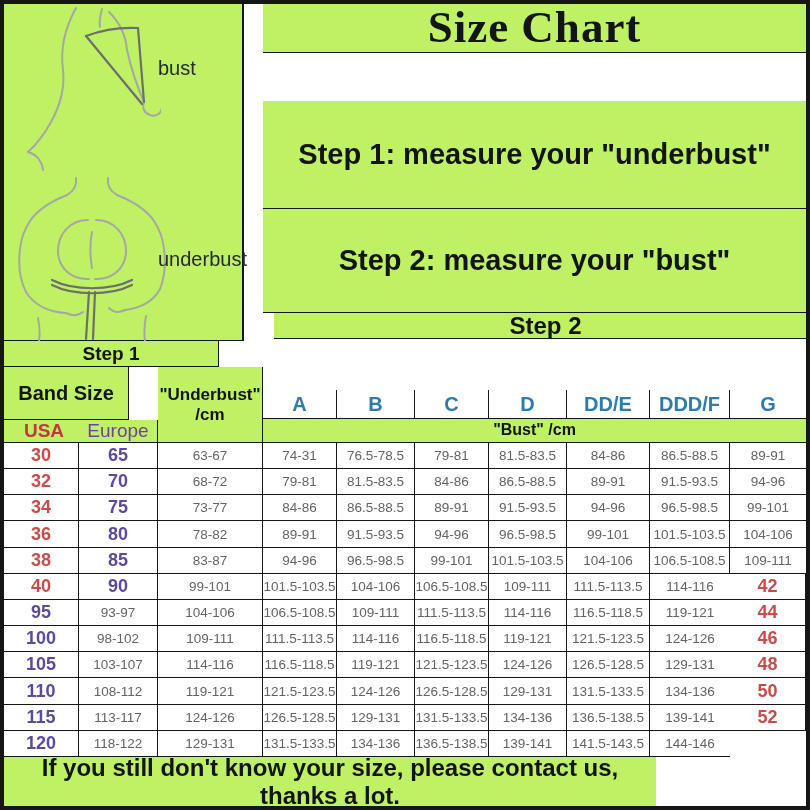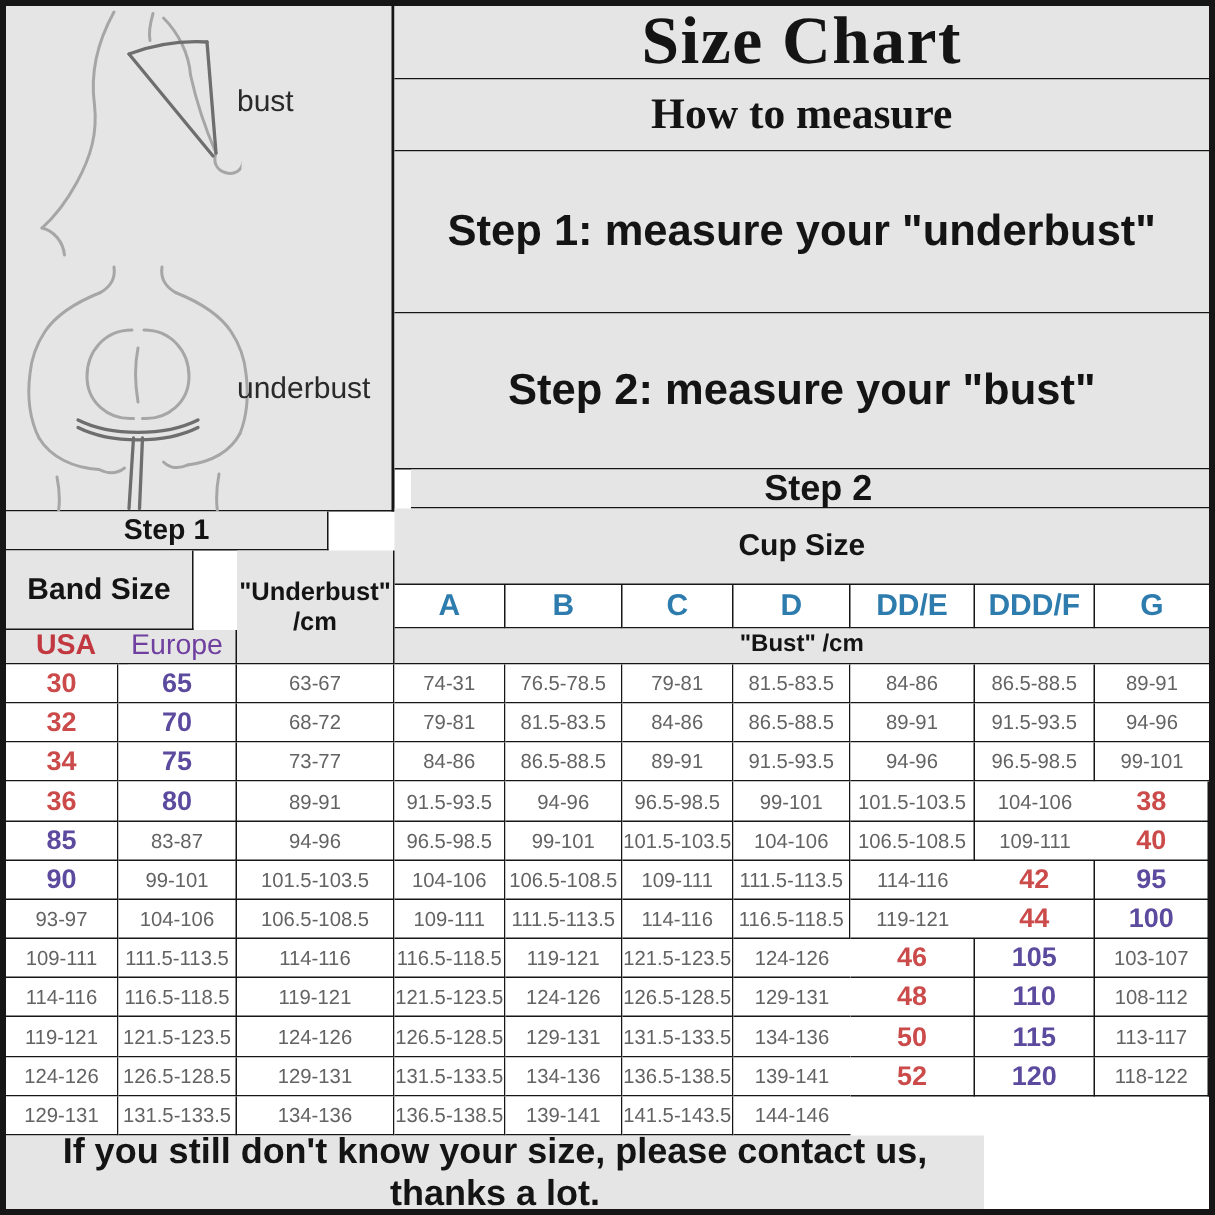--- a/index.html
+++ b/index.html
@@ -4,25 +4,25 @@
 <style>
   :root{
     --border:#161616; --usa:#c23840; --usa-val:#cb4a4a; --eur:#7040a0;
     --eur-val:#5c4a9e; --cup:#2e7cae; --val:#636363; --ink:#141414;
   }
   *{box-sizing:border-box; margin:0; padding:0;}
   body{background:#fff; font-family:"Liberation Sans", sans-serif;}
   #chart{position:relative; width:810px; height:810px; background:#fff;
          border:4px solid var(--border); overflow:hidden;}
   .cell{position:absolute; display:flex; align-items:center; justify-content:center;
-        background:#e5e5e5; border-right:1px solid var(--border); border-bottom:1px solid var(--border);
+        background:#bef264; border-right:1px solid var(--border); border-bottom:1px solid var(--border);
         text-align:center; color:var(--ink); line-height:1.15;}
   .no-br{border-right:none;}
   
-  #figure-panel{left:0; top:0; width:259px; height:337px; border-right:2px solid var(--border); display:block;}
+  #figure-panel{left:0; top:0; width:240px; height:337px; border-right:2px solid var(--border); display:block;}
   #figure-panel svg{position:absolute;}
   .fig-label{position:absolute; font-size:20px; color:#2a2a2a; font-weight:400;}
   
   .rsect{left:259px; width:543px;}
   #title-cell{top:0; height:49px; font-family:"Liberation Serif", serif; font-weight:bold; font-size:45px; letter-spacing:1px;}
   #howto-cell{top:49px; height:48px; font-family:"Liberation Serif", serif; font-weight:bold; font-size:29px;}
   #step1-instr{top:97px; height:108px; font-size:29px; font-weight:600;}
   #step2-instr{top:205px; height:104px; font-size:29px; font-weight:600;}
   #step2-label{top:309px; height:26px; font-size:24px; font-weight:600;margin-left:11px;}
   #cupsize-label{top:335px; height:51px; font-size:20px; font-weight:600;}
@@ -97,25 +97,23 @@
         <path class="tape-line" d="M40 104 C62 115 98 115 120 104"></path>
         <path class="tape-line" d="M40 109 C62 120 98 120 120 109"></path>
         <path class="tape-line" d="M77 116 L74 163"></path>
         <path class="tape-line" d="M83 116 L81 163"></path>
       </g>
     </svg>
     <span class="fig-label" style="left:154px; top:244px;">underbust</span>
   </div>
 
   <div class="cell rsect no-br" id="title-cell">Size Chart</div>
-  <div class="cell rsect no-br" id="howto-cell">How to measure</div>
   <div class="cell rsect no-br" id="step1-instr">Step 1: measure your "underbust"</div>
   <div class="cell rsect no-br" id="step2-instr">Step 2: measure your "bust"</div>
   <div class="cell rsect no-br" id="step2-label">Step 2</div>
-  <div class="cell rsect no-br" id="cupsize-label">Cup Size</div>
   <div id="cup-letters">
       <div class="cup-letter">A</div>
       <div class="cup-letter">B</div>
       <div class="cup-letter">C</div>
       <div class="cup-letter">D</div>
       <div class="cup-letter">DD/E</div>
       <div class="cup-letter">DDD/F</div>
       <div class="cup-letter" style="border-right: none;">G</div>
     </div>
   <div class="cell rsect no-br" id="bust-unit">"Bust"  /cm</div>
@@ -155,20 +153,21 @@
       <div class="gcell c-val">73-77</div>
       <div class="gcell c-val">84-86</div>
       <div class="gcell c-val">86.5-88.5</div>
       <div class="gcell c-val">89-91</div>
       <div class="gcell c-val">91.5-93.5</div>
       <div class="gcell c-val">94-96</div>
       <div class="gcell c-val">96.5-98.5</div>
       <div class="gcell c-val" style="border-right: none;">99-101</div>
       <div class="gcell c-usa">36</div>
       <div class="gcell c-eur">80</div>
+      <div class="gcell c-val">78-82</div>
       <div class="gcell c-val">89-91</div>
       <div class="gcell c-val">91.5-93.5</div>
       <div class="gcell c-val">94-96</div>
       <div class="gcell c-val">96.5-98.5</div>
       <div class="gcell c-val">99-101</div>
       <div class="gcell c-val">101.5-103.5</div>
       <div class="gcell c-val" style="border-right: none;">104-106</div>
       <div class="gcell c-usa">38</div>
       <div class="gcell c-eur">85</div>
       <div class="gcell c-val">83-87</div>
@@ -193,20 +192,21 @@
       <div class="gcell c-val">93-97</div>
       <div class="gcell c-val">104-106</div>
       <div class="gcell c-val">106.5-108.5</div>
       <div class="gcell c-val">109-111</div>
       <div class="gcell c-val">111.5-113.5</div>
       <div class="gcell c-val">114-116</div>
       <div class="gcell c-val">116.5-118.5</div>
       <div class="gcell c-val" style="border-right: none;">119-121</div>
       <div class="gcell c-usa">44</div>
       <div class="gcell c-eur">100</div>
+      <div class="gcell c-val">98-102</div>
       <div class="gcell c-val">109-111</div>
       <div class="gcell c-val">111.5-113.5</div>
       <div class="gcell c-val">114-116</div>
       <div class="gcell c-val">116.5-118.5</div>
       <div class="gcell c-val">119-121</div>
       <div class="gcell c-val">121.5-123.5</div>
       <div class="gcell c-val" style="border-right: none;">124-126</div>
       <div class="gcell c-usa">46</div>
       <div class="gcell c-eur">105</div>
       <div class="gcell c-val">103-107</div>

